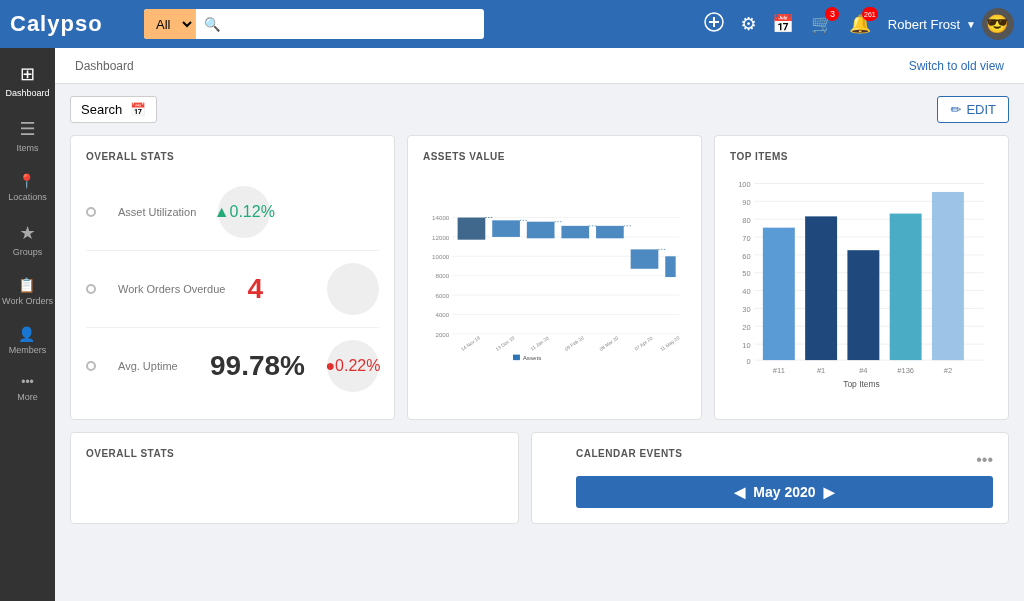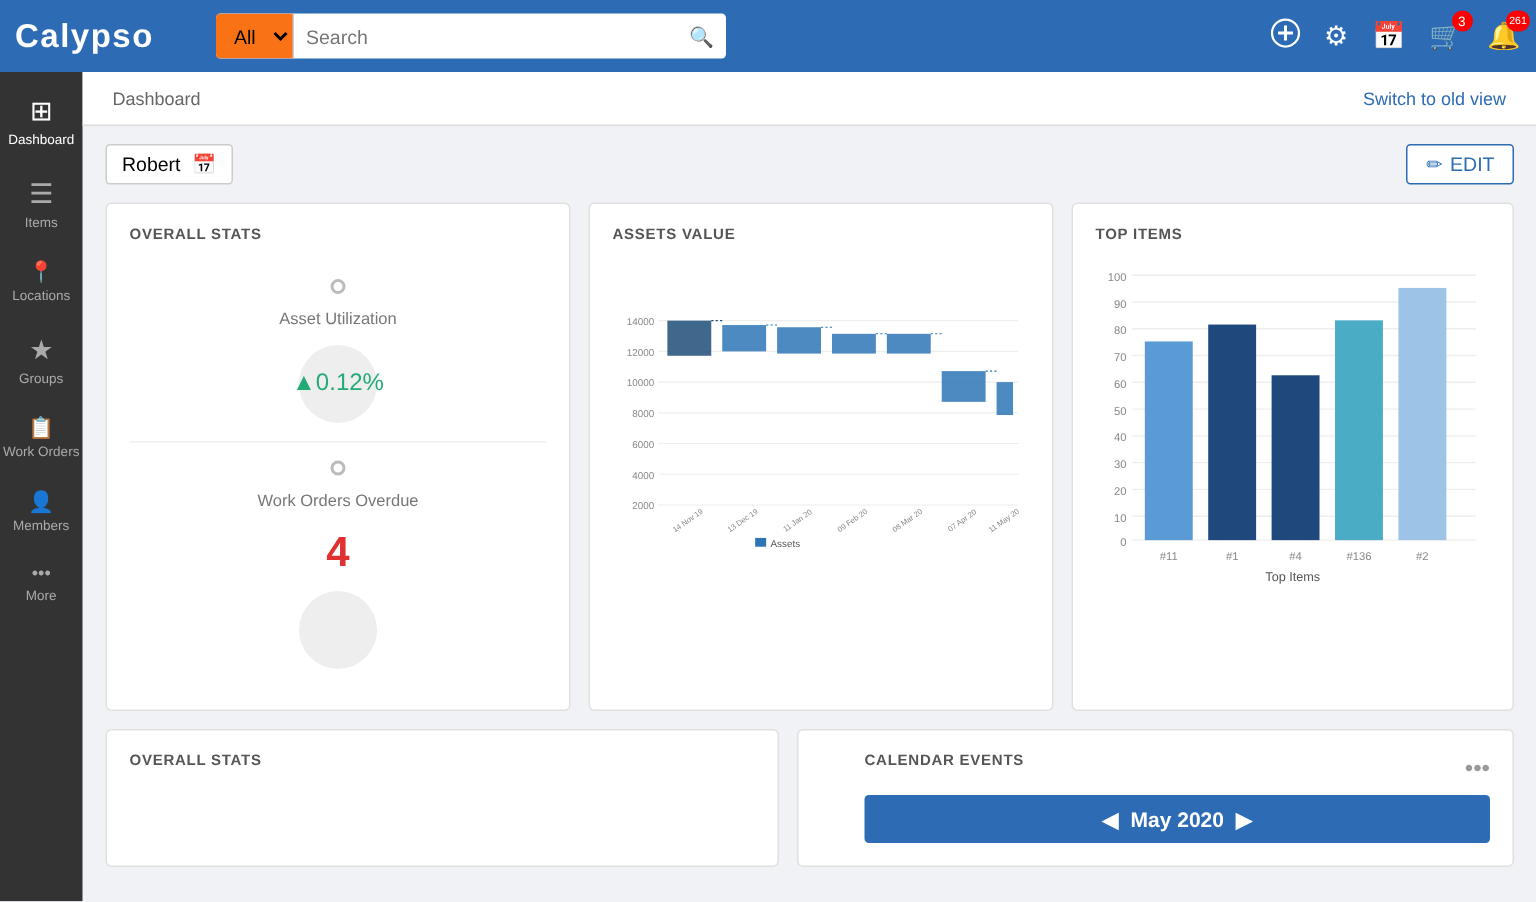--- a/index.html
+++ b/index.html
@@ -26,21 +26,21 @@
       display: flex;
       align-items: center;
       background: white;
       border-radius: 3px;
       overflow: hidden;
       flex: 1;
       max-width: 340px;
       height: 30px;
     }
     .search-dropdown {
-      background: #f97316;
+      background: #fdba74;
       border: none;
       padding: 0 8px;
       height: 100%;
       font-size: 13px;
       cursor: pointer;
       border-right: 1px solid #ccc;
     }
     .search-input {
       border: none;
       outline: none;
@@ -213,24 +213,23 @@
       text-transform: uppercase;
       letter-spacing: 0.5px;
       margin-bottom: 12px;
     }
 
     
     .stats-card { flex: 0 0 310px; }
     .stat-row {
       display: flex;
       align-items: center;
-      gap: 10px;
+      gap: 22px;
       padding: 12px 0;
       border-bottom: 1px solid #f0f0f0;
-      flex-direction: column;
     }
     .stat-row:last-child { border-bottom: none; }
     .stat-dot {
       width: 10px;
       height: 10px;
       border-radius: 50%;
       border: 2px solid #bbb;
       flex-shrink: 0;
     }
     .stat-label { font-size: 11px; color: #777; min-width: 70px; line-height: 1.3; }
@@ -303,41 +302,45 @@
   </style>
 </head>
 <body>
 
 <div class="top-nav">
   <div class="brand">Calypso</div>
   <div class="search-bar">
     <select class="search-dropdown">
       <option>All</option>
     </select>
-    <input class="search-input" type="text" placeholder="Search" style="">
     <button class="search-icon-btn">🔍</button>
   </div>
   <div class="nav-icons">
     <div class="nav-icon">
       <svg width="20" height="20" viewBox="0 0 20 20" fill="white">
           <circle cx="10" cy="10" r="9" stroke="white" stroke-width="1.5" fill="none"></circle>
           <line x1="10" y1="5" x2="10" y2="15" stroke="white" stroke-width="2"></line>
           <line x1="5" y1="10" x2="15" y2="10" stroke="white" stroke-width="2"></line>
         </svg>
     </div>
     <div class="nav-icon">⚙</div>
     <div class="nav-icon">📅</div>
     <div class="nav-icon" style="position:relative">
       🛒
       <span class="badge">3</span>
     </div>
     <div class="nav-icon" style="position:relative">
       🔔
       <span class="badge" style="font-size:7px; width:16px; border-radius:8px; padding:0 2px;">261</span>
     </div>
+    <div class="user-info">
+      <span>Robert Frost</span>
+      <span style="color:white; font-size:10px;">▼</span>
+      <div class="avatar">😎</div>
+    </div>
   </div>
 </div>
 
 <div class="main-layout">
 
   <div class="sidebar">
     <div class="sidebar-item active">
       <span class="sidebar-icon">⊞</span>
       <span class="sidebar-label">Dashboard</span>
     </div>
@@ -371,21 +374,21 @@
 
     <div class="breadcrumb-bar">
       <span class="breadcrumb-text">Dashboard</span>
       <span class="switch-view">Switch to old view</span>
     </div>
 
     <div class="dashboard-content">
 
       <div class="filter-bar">
         <div class="date-filter">
-          <span>Robert</span>
+          <span>Search</span>
           <span>📅</span>
         </div>
         <button class="edit-btn">
           <span>✏</span>
           <span>EDIT</span>
         </button>
       </div>
 
       <div class="cards-row">
 
@@ -396,20 +399,26 @@
               <div class="stat-row">
       <div class="stat-dot"></div>
       <div class="stat-label">Asset Utilization</div>
       <div class="stat-badge up">▲0.12%</div>
     </div>
               <div class="stat-row">
       <div class="stat-dot"></div>
       <div class="stat-label">Work Orders Overdue</div>
       <div class="stat-value red">4</div>
       <div class="stat-badge"></div>
+    </div>
+              <div class="stat-row">
+      <div class="stat-dot"></div>
+      <div class="stat-label">Avg. Uptime</div>
+      <div class="stat-value">99.78%</div>
+      <div class="stat-badge down">●0.22%</div>
     </div>
             </div>
         </div>
 
         <div class="card assets-card">
           <div class="card-title">ASSETS VALUE</div>
           <div class="chart-area">
             <svg viewBox="0 0 380 220">
 
               <text x="38" y="18" font-size="9" fill="#888" text-anchor="end">14000</text>

